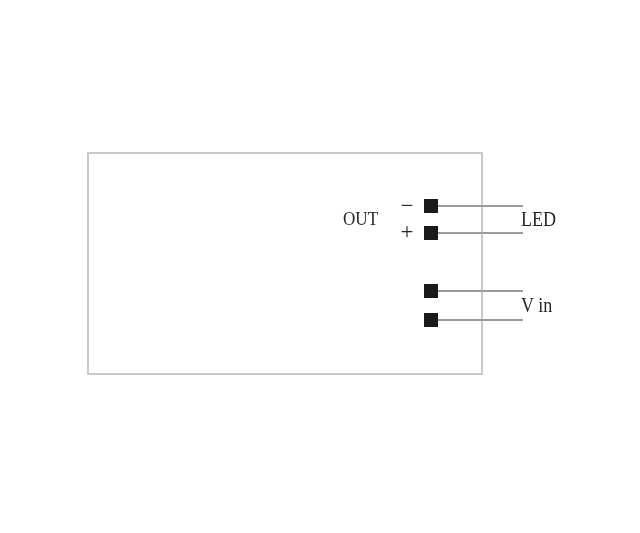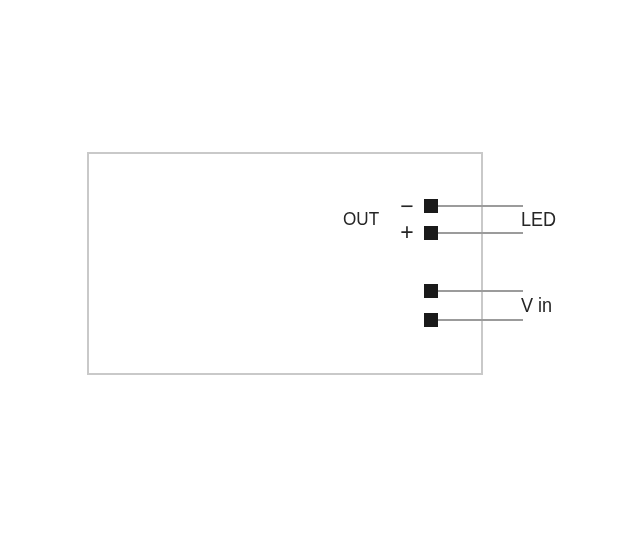--- a/index.html
+++ b/index.html
@@ -6,21 +6,21 @@
     margin: 0;
     padding: 0;
     background: var(--background, #ffffff);
   }
   .canvas {
     position: relative;
     width: 640px;
     height: 394px;
     background: var(--background, #ffffff);
     overflow: hidden;
-    font-family: Liberation Sans, sans-serif;
+    font-family: Liberation Serif, serif;
   }
   .device {
     position: absolute;
     left: 87px;
     top: 152px;
     width: 396px;
     height: 223px;
     box-sizing: border-box;
     border: 2px solid var(--outline, #c9c9c9);
     background: transparent;

